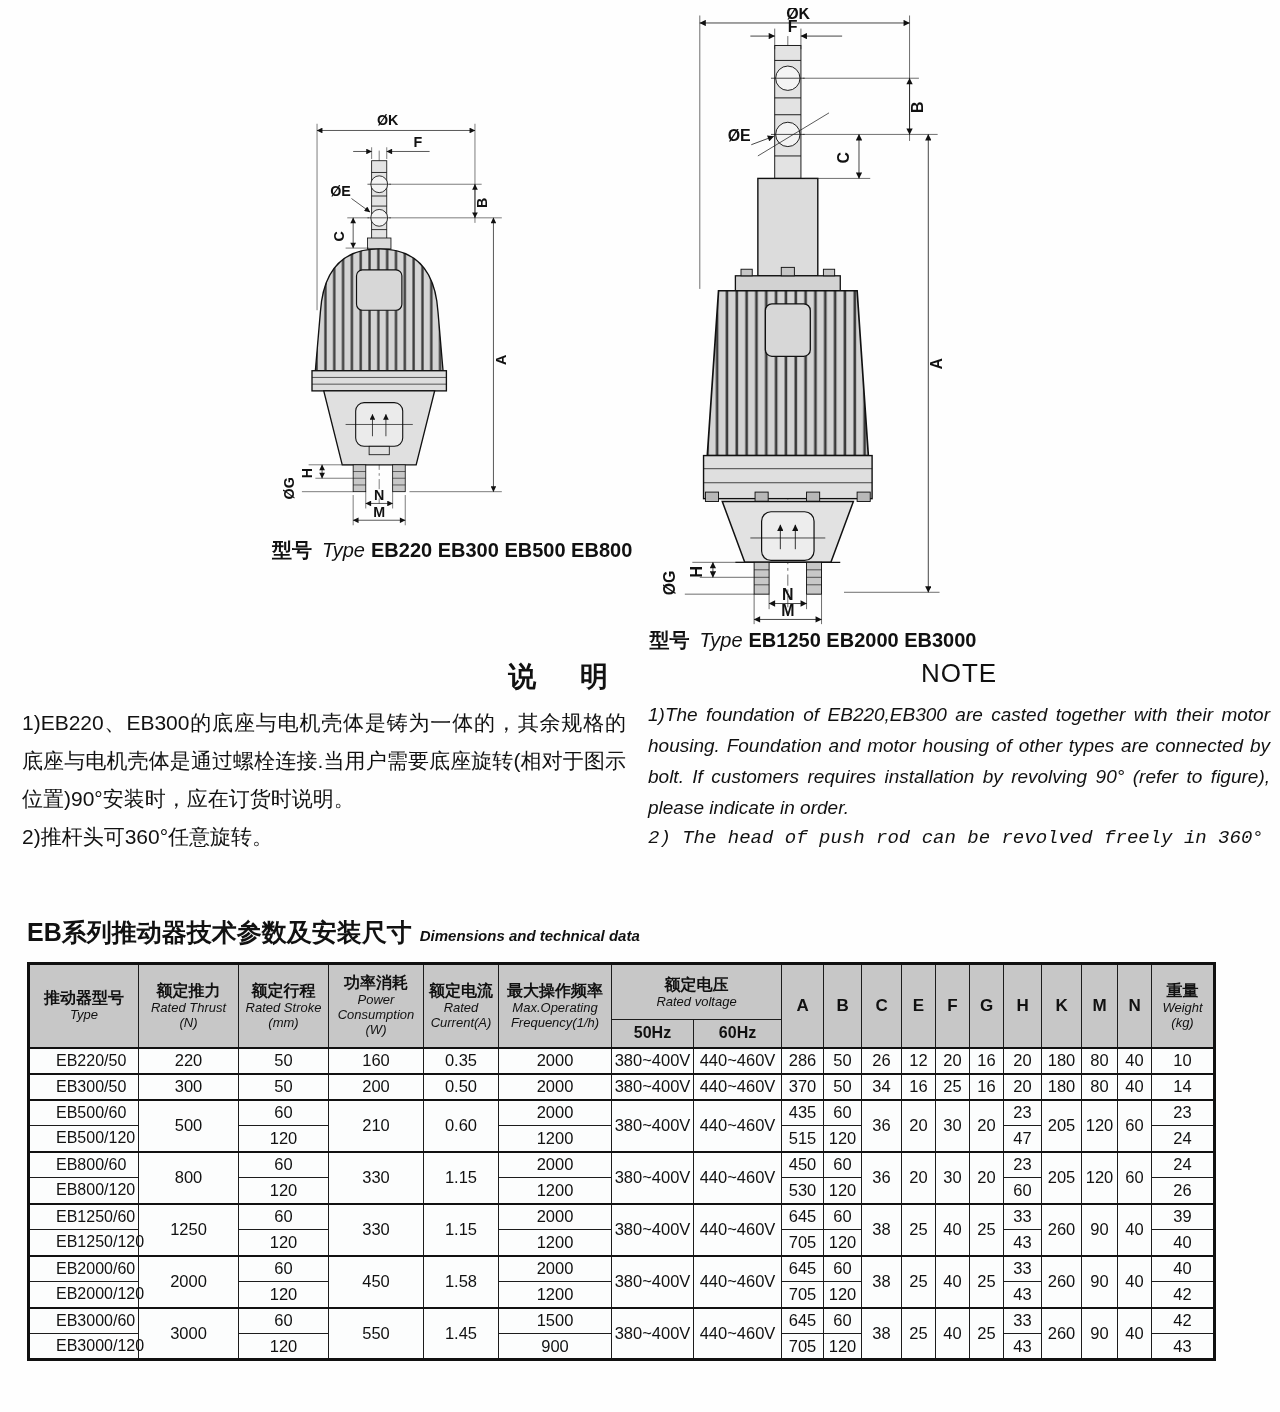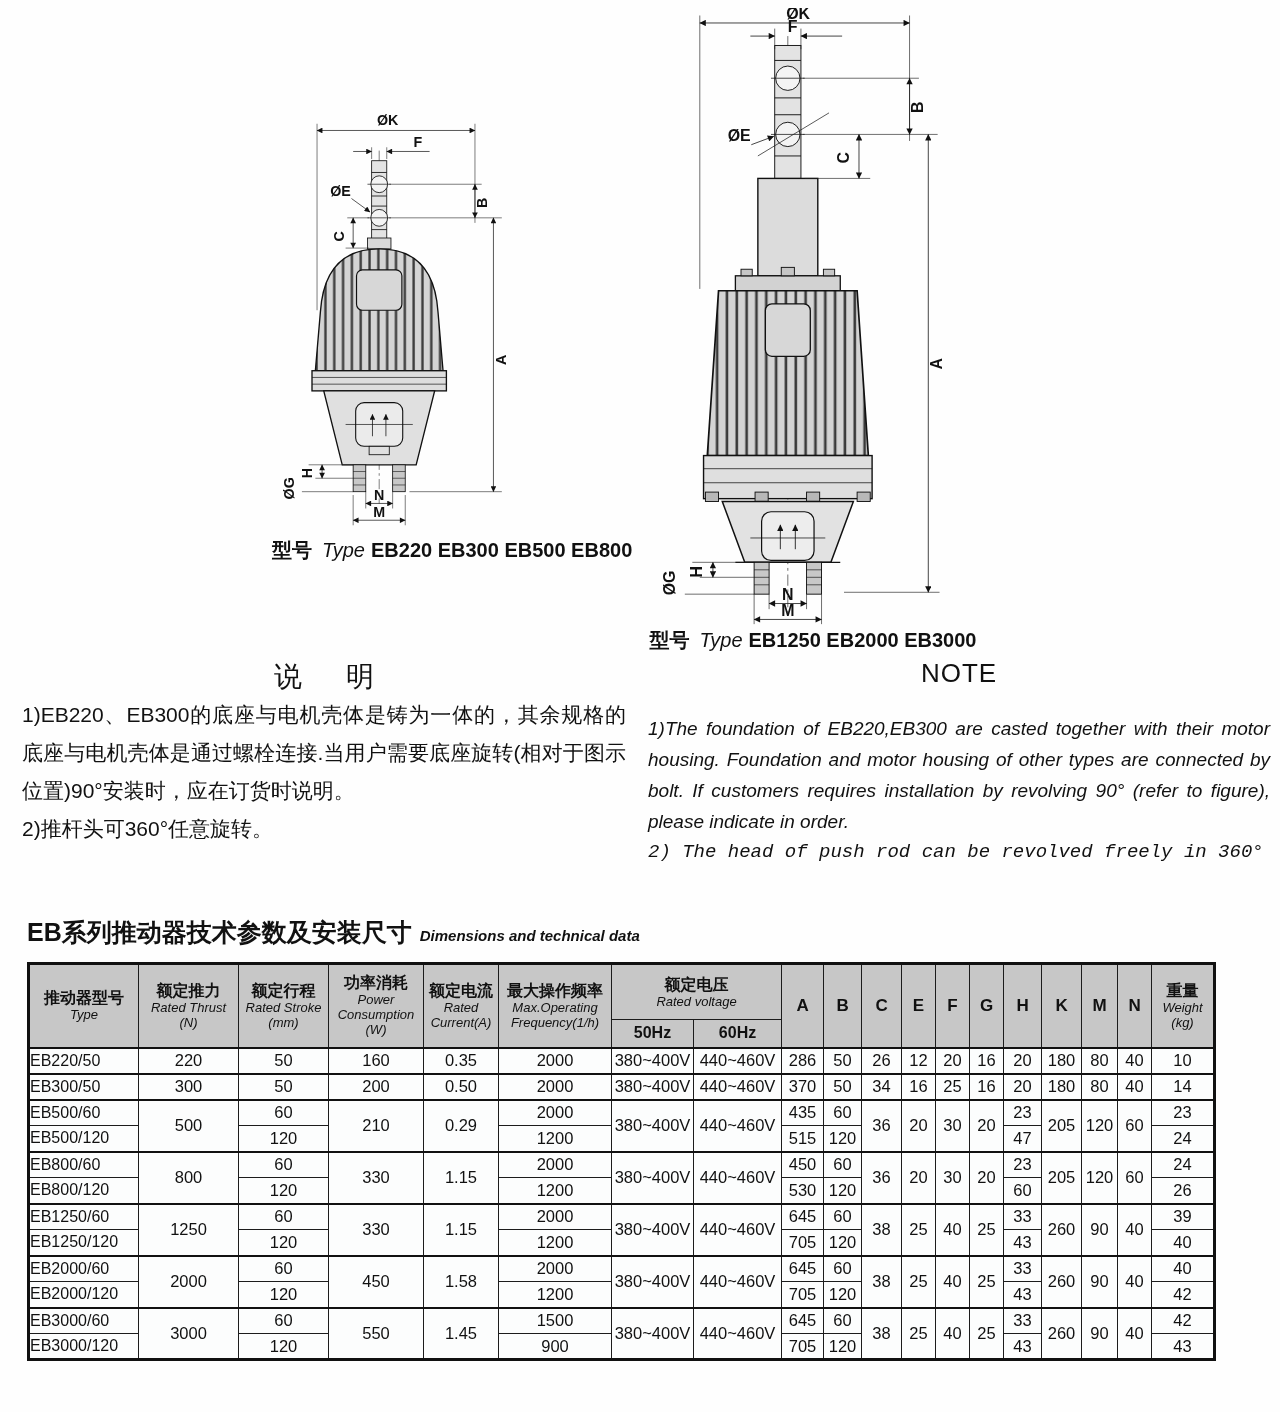--- a/index.html
+++ b/index.html
@@ -9,44 +9,44 @@
 
   .draw { position:absolute; }
   .draw text { font-family:"Liberation Sans","DejaVu Sans",sans-serif; font-size:17px; font-weight:700; fill:#111; stroke:none; }
 
   .caption { position:absolute; text-align:center; font-size:20px; white-space:nowrap; }
   .caption .cz { font-weight:700; }
   .caption .ce { font-style:italic; margin:0 6px 0 10px; }
   .caption .cm { font-weight:600; }
 
   .notes-zh { position:absolute; left:22px; top:658px; width:604px; }
-  .notes-zh .ntitle { text-align:center; font-size:28px; font-weight:400; letter-spacing:18px; padding-left:18px; margin-bottom:0; }
+  .notes-zh .ntitle { text-align:right; font-size:28px; font-weight:700; letter-spacing:18px; padding-left:18px; margin-bottom:8px; }
   .notes-zh .nitem { font-size:21px; font-weight:400; line-height:38px; text-align:justify; }
 
   .notes-en { position:absolute; left:648px; top:658px; width:622px; }
-  .notes-en .ntitle { text-align:center; font-size:26px; font-weight:400; letter-spacing:1px; margin-bottom:24px; }
+  .notes-en .ntitle { text-align:center; font-size:26px; font-weight:400; letter-spacing:1px; margin-bottom:10px; }
   .notes-en .nitem { font-size:19px; font-style:italic; line-height:31px; text-align:justify; }
   .notes-en .nitem.short { text-align:left;font-family:Liberation Mono, monospace; }
 
   .tbl-title { position:absolute; left:27px; top:916px; font-size:25px; font-weight:700; white-space:nowrap; }
   .tbl-title .te { font-style:italic; font-size:15px; margin-left:8px; }
 
   .ptable { position:absolute; left:27px; top:962px; border-collapse:collapse; table-layout:fixed; width:1186px; background:#fcfdfd; border:3px solid #111; }
   .ptable th, .ptable td { border:1px solid #1c1c1c; text-align:center; vertical-align:middle; padding:1px 2px; }
   .ptable thead th { background:#c7c7c7; }
   .ptable thead { border-bottom:2.4px solid #111; }
   .ptable thead tr:first-child { height:56px; }
   .ptable thead tr:last-child { height:28px; }
   .hzh { font-weight:700; font-size:16px; line-height:1.25; }
   .hen { font-weight:400; font-style:italic; font-size:13px; line-height:1.15; }
   .hlet { font-size:17px; font-weight:700; }
   .hz { font-size:16px; font-weight:700; }
   .ptable tbody td { height:26px; font-size:16.5px; }
   .ptable tbody tr.grp td { border-top:2.4px solid #111; }
-  .ptable tbody td.tcol { text-align:left; padding-left:0; font-size:16px; }
+  .ptable tbody td.tcol { text-align:left; padding-left:26px; font-size:16px; }
 </style>
 </head>
 <body>
 
 <div id="page">
 
   <svg class="draw" style="left:270px;top:112px;width:252px;height:420px" viewBox="0 0 300 500">
     <defs>
       <marker id="aL" viewBox="0 0 10 10" refX="9.5" refY="5" markerWidth="9" markerHeight="7.5" orient="auto-start-reverse">
         <path d="M0,0L10,5L0,10z" fill="#111"></path>
@@ -365,21 +365,21 @@
           <td>180</td>
           <td>80</td>
           <td>40</td>
           <td>14</td>
         </tr>
         <tr class="grp">
           <td class="tcol">EB500/60</td>
           <td rowspan="2">500</td>
           <td>60</td>
           <td rowspan="2">210</td>
-          <td rowspan="2">0.29</td>
+          <td rowspan="2">0.60</td>
           <td>2000</td>
           <td rowspan="2">380~400V</td>
           <td rowspan="2">440~460V</td>
           <td>435</td>
           <td>60</td>
           <td rowspan="2">36</td>
           <td rowspan="2">20</td>
           <td rowspan="2">30</td>
           <td rowspan="2">20</td>
           <td>23</td>

